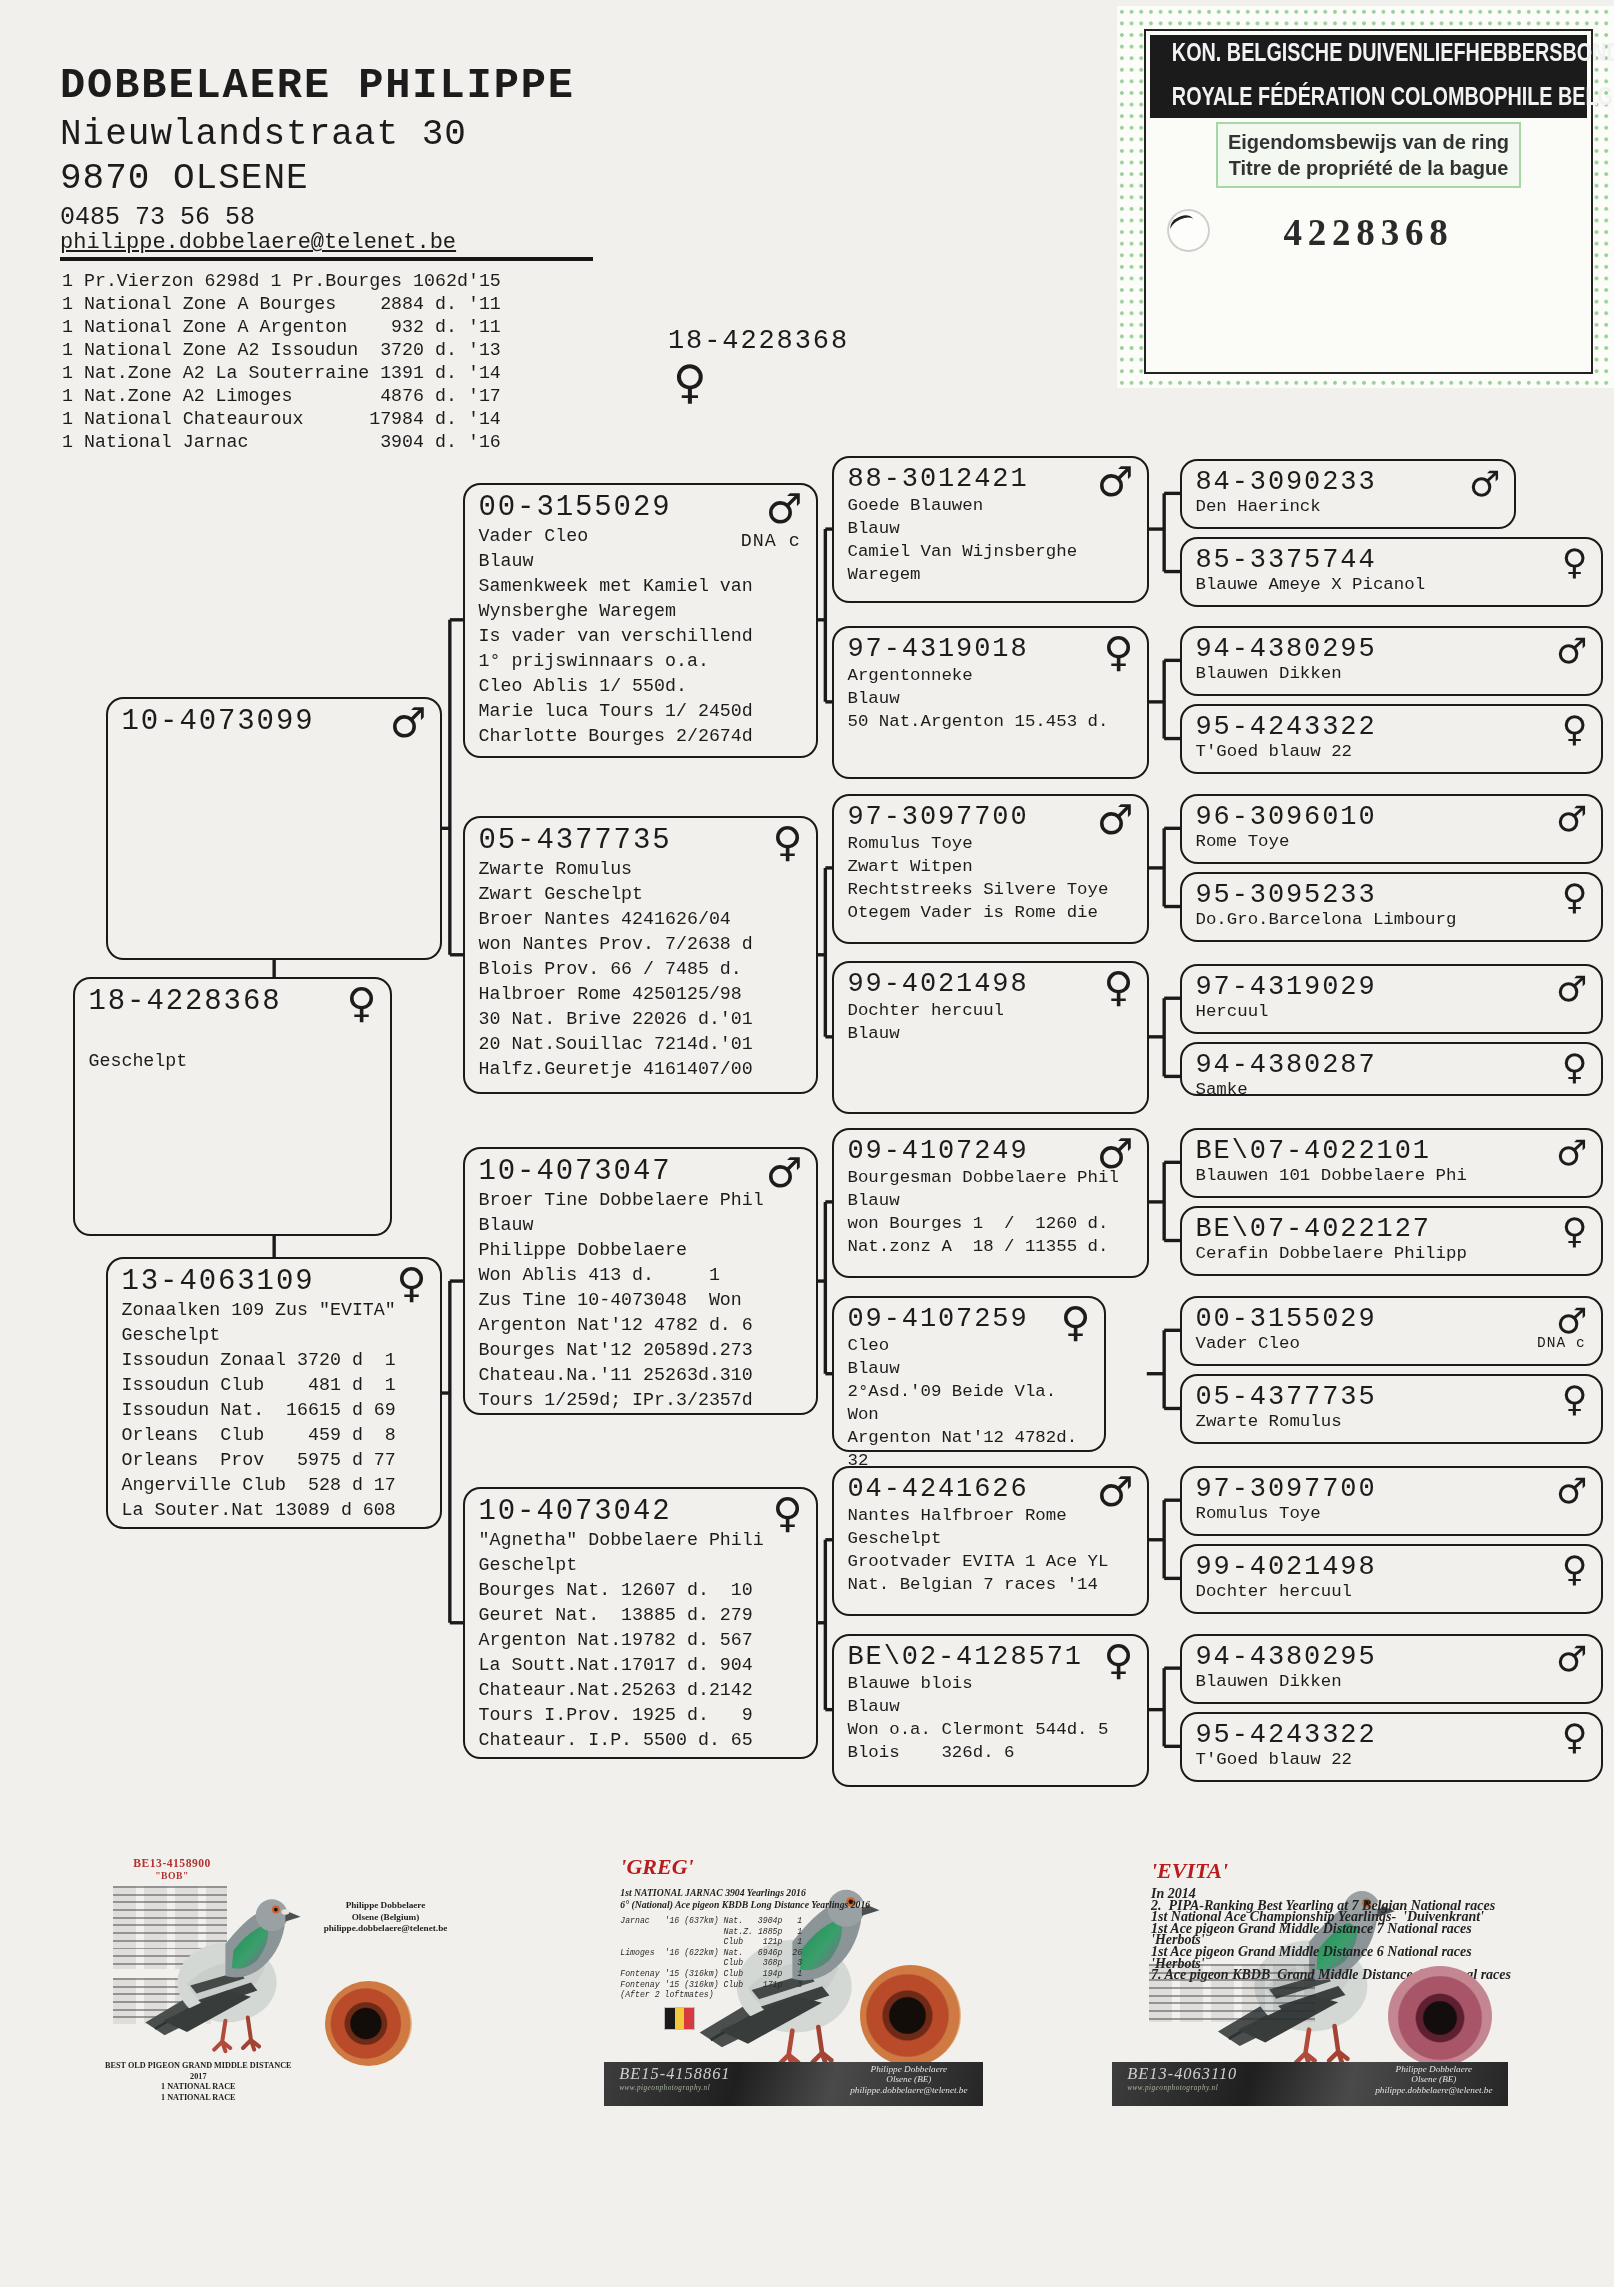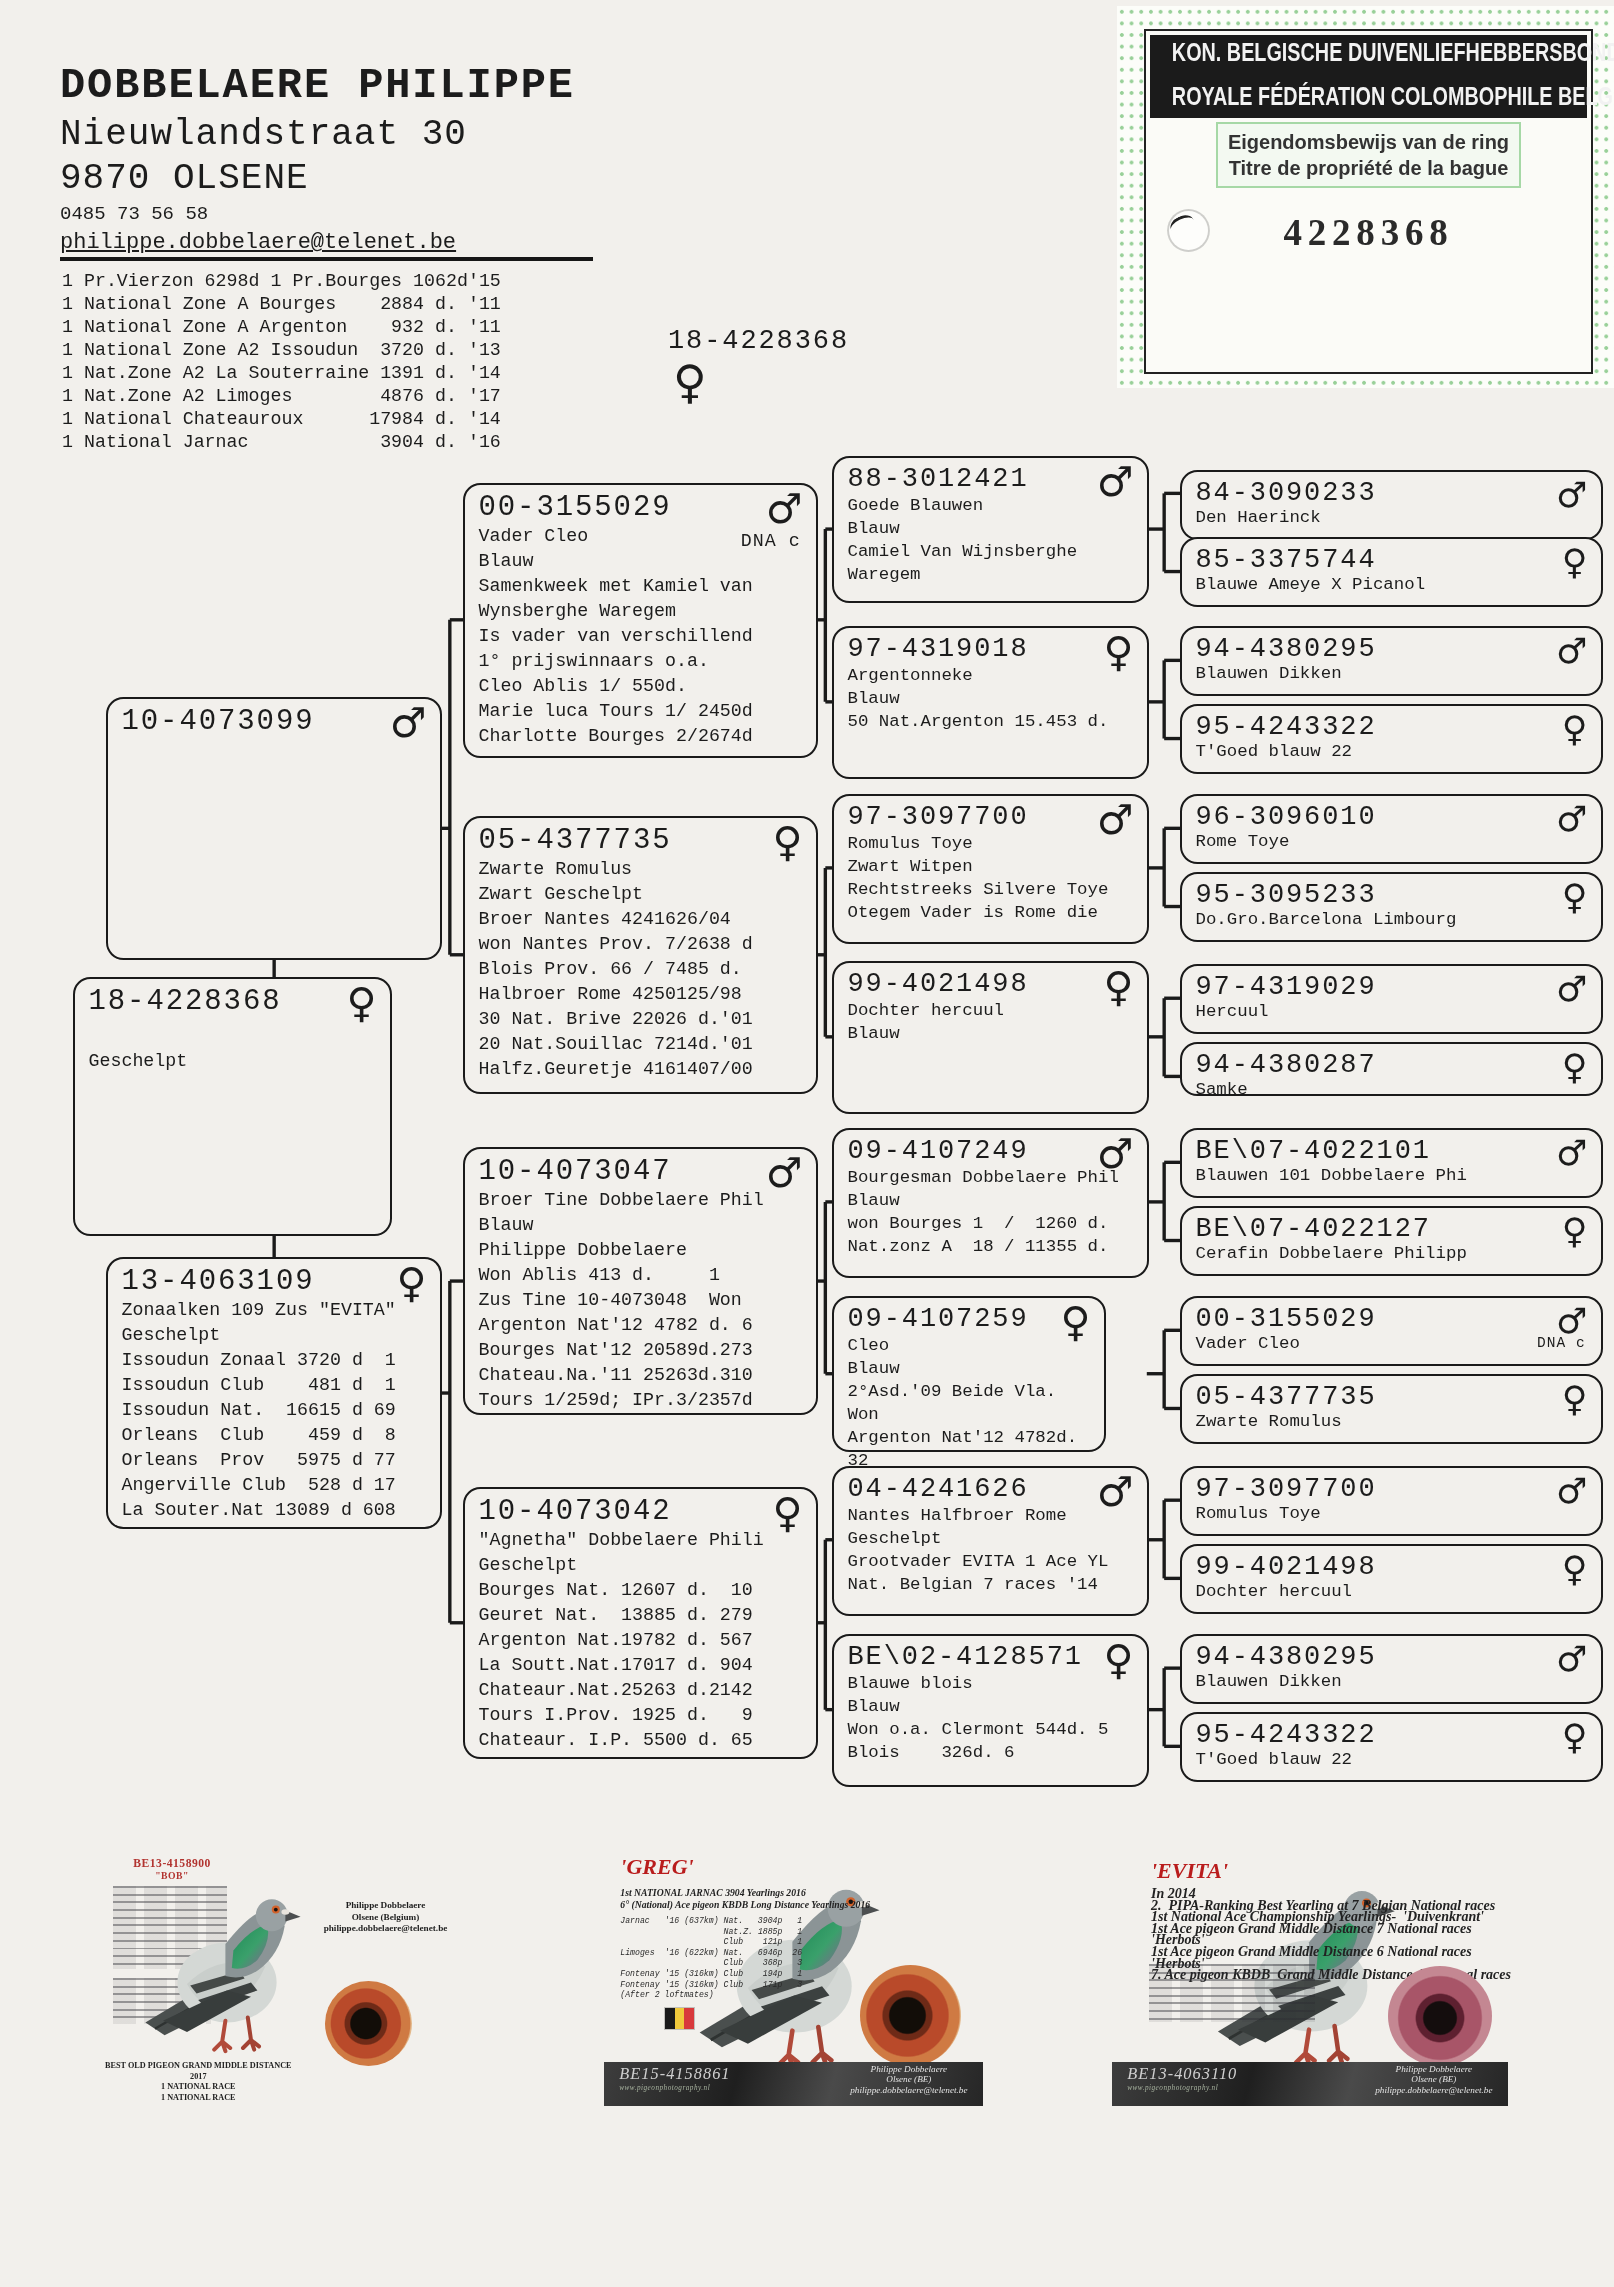--- a/index.html
+++ b/index.html
@@ -3,21 +3,21 @@
 <meta charset="utf-8">
 <style>
   html,body{margin:0;padding:0;background:#d8d6d2;}
   .page{position:relative;width:1614px;height:2287px;background:#f2f0ec;
         font-family:"Liberation Mono",monospace;color:#1c1c1c;overflow:hidden;}
 
   
   .owner-name{position:absolute;left:60px;top:62px;font-size:42px;font-weight:bold;letter-spacing:1.9px;white-space:nowrap;text-align:center;}
   .owner-street{position:absolute;left:60px;top:114px;font-size:36px;letter-spacing:1px;}
   .owner-city{position:absolute;left:60px;top:158px;font-size:36px;letter-spacing:1px;}
-  .owner-phone{position:absolute;left:60px;top:203px;font-size:19px;}
+  .owner-phone{position:absolute;left:60px;top:203px;font-size:25px;}
   .owner-email{position:absolute;left:60px;top:230px;font-size:22px;text-decoration:underline;}
   .owner-rule{position:absolute;left:60px;top:257px;width:533px;height:3.9px;background:#161616;}
   .achievements{position:absolute;left:62px;top:270px;font-size:18.3px;line-height:23px;white-space:pre-wrap;}
 
   
   .stamp{position:absolute;left:1117px;top:5.8px;width:497px;height:382px;
          background-color:#fcfdf9;
          background-image:radial-gradient(circle,#98d098 1.5px,rgba(152,208,152,0) 2.2px);
          background-size:9.7px 11.6px;}
   .stamp-inner{position:absolute;left:27px;top:23px;right:21px;bottom:13.5px;background:#fbfbf7;border:2.4px solid #222;}
@@ -356,21 +356,21 @@
   </div>
   <div class="pbox g3" style="left:832px;top:1634px;width:317px;height:153px">
     <div class="ring">BE\02-4128571</div>
     <div class="sex">♀</div>
     <div class="lines">Blauwe blois
 Blauw
 Won o.a. Clermont 544d. 5
 Blois    326d. 6</div>
   </div>
 
-  <div class="pbox g4" style="left:1180px;top:470px;width:423px;height:70px">
+  <div class="pbox g4" style="left:1180px;top:459px;width:336px;height:70px">
     <div class="ring">84-3090233</div>
     <div class="sex">♂</div>
     <div class="lines">Den Haerinck</div>
   </div>
   <div class="pbox g4" style="left:1180px;top:537px;width:423px;height:70px">
     <div class="ring">85-3375744</div>
     <div class="sex">♀</div>
     <div class="lines">Blauwe Ameye X Picanol</div>
   </div>
   <div class="pbox g4" style="left:1180px;top:626px;width:423px;height:70px">

